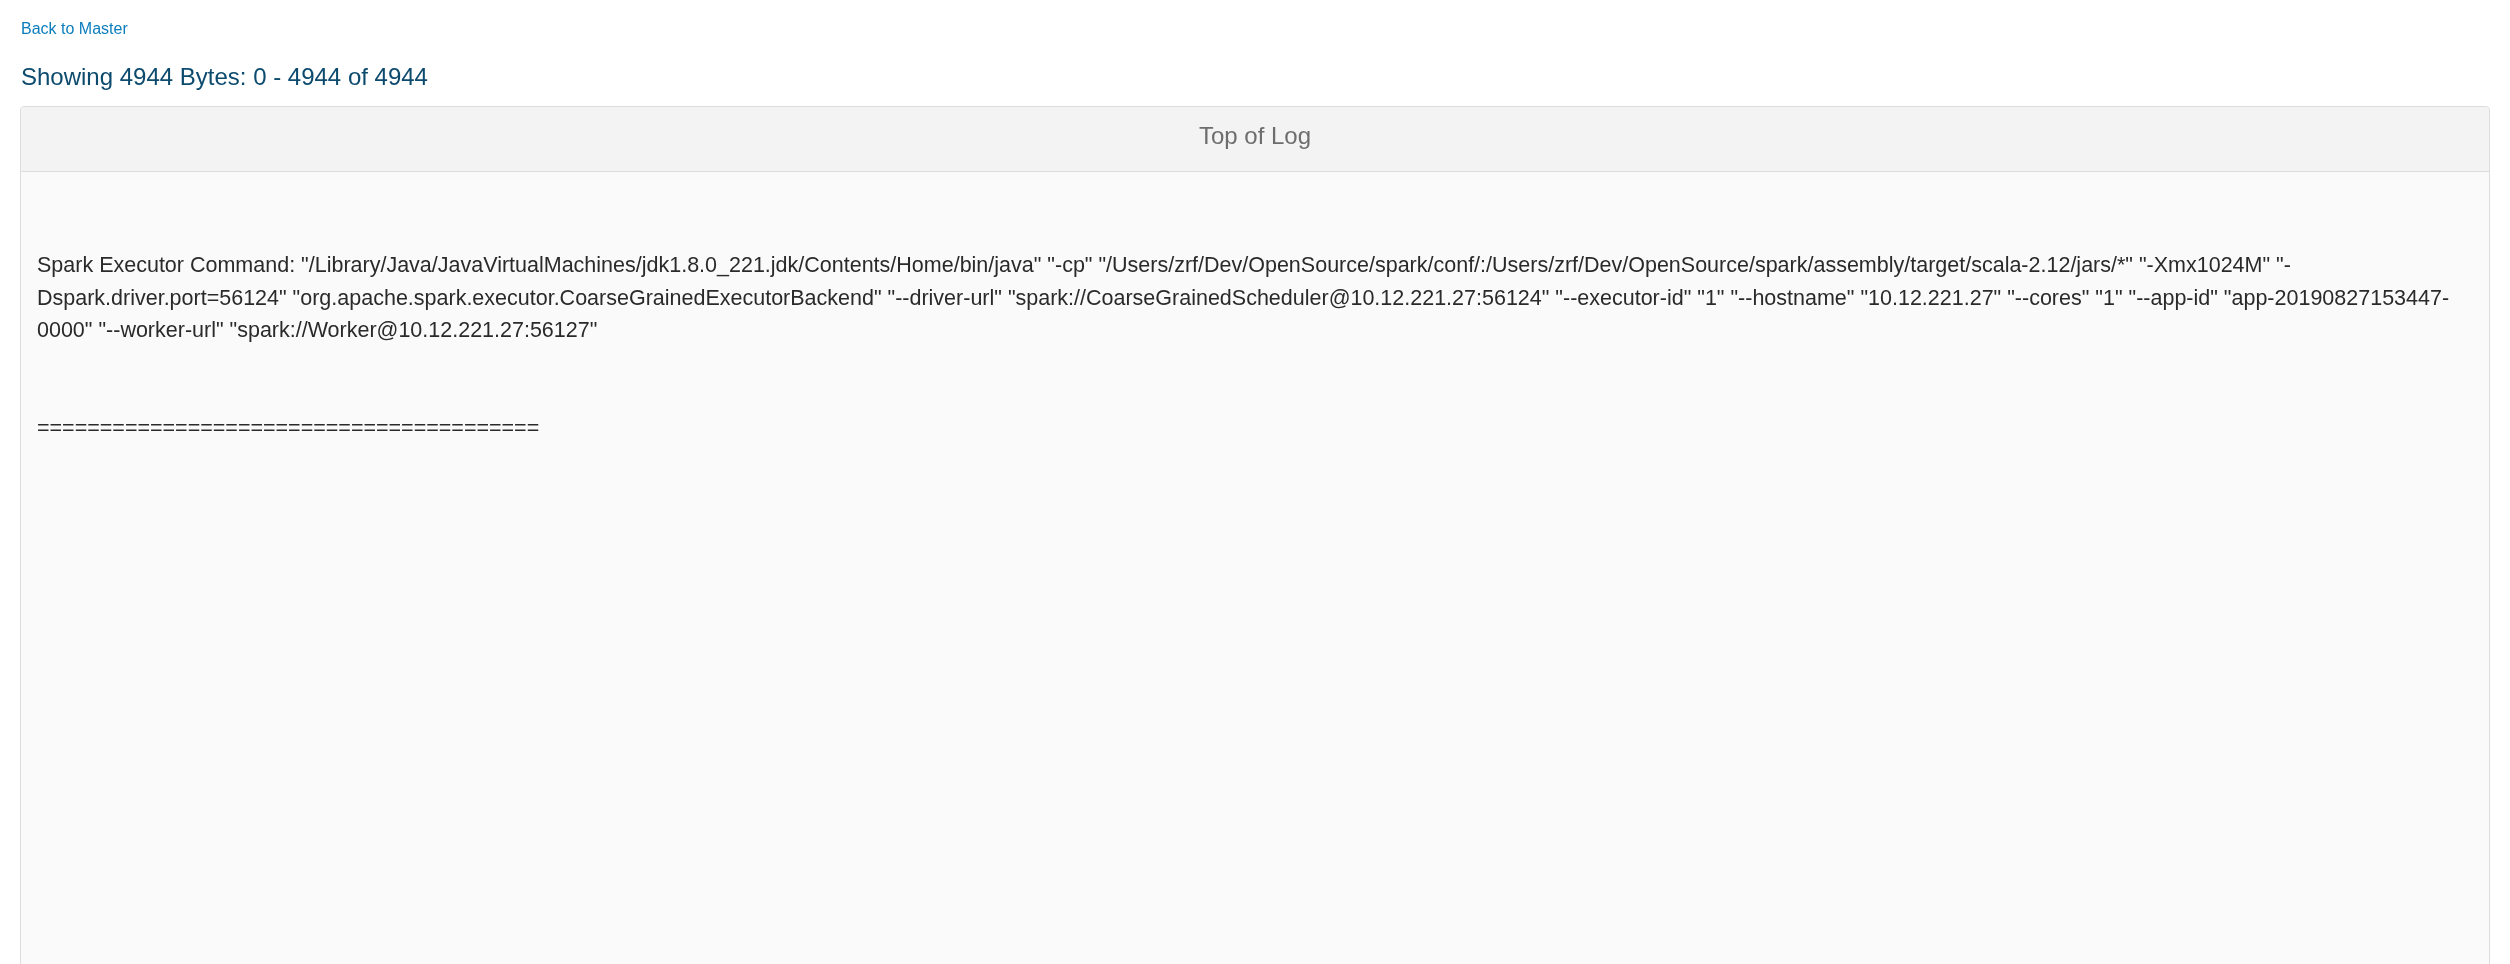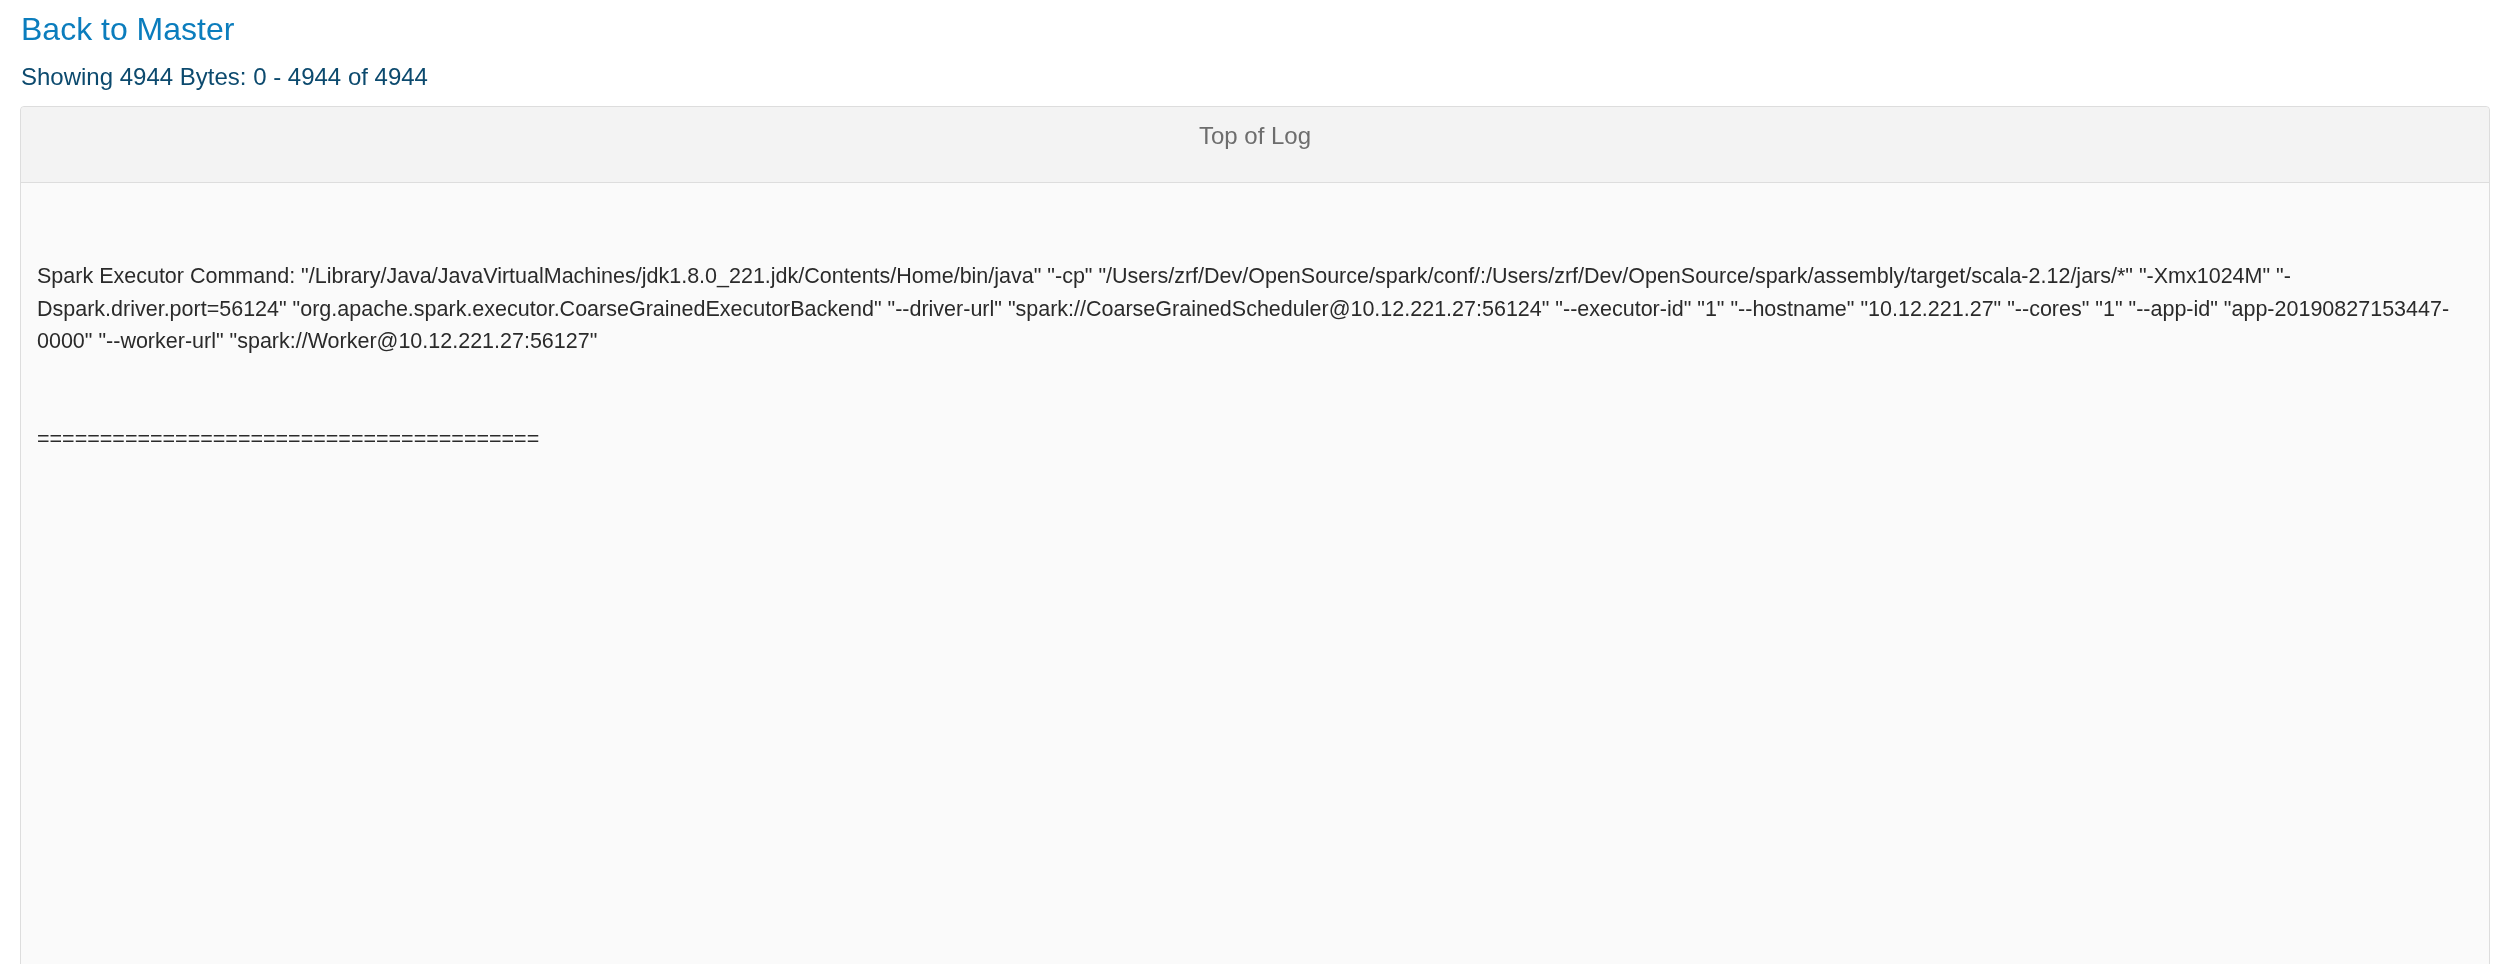--- a/index.html
+++ b/index.html
@@ -16,21 +16,21 @@
     -webkit-font-smoothing: antialiased;
   }
   .page {
     padding: 14px 20px 0 20px;
     box-sizing: border-box;
     width: 2510px;
   }
   .back-link {
     display: inline-block;
     color: #0b7dbd;
-    font-size: 32px;
+    font-size: 16px;
     line-height: 30px;
     text-decoration: none;
     cursor: pointer;
     margin: 0 0 2px 1px;
   }
   .showing-line {
     font-size: 24px;
     line-height: 30px;
     color: #0c4a6e;
     margin: 16px 0 14px 1px;
@@ -43,21 +43,21 @@
     box-sizing: border-box;
   }
   .log-panel-header {
     background: #f3f3f3;
     border-bottom: 1px solid #dddddd;
     border-radius: 4px 4px 0 0;
     text-align: center;
     font-size: 24px;
     line-height: 30px;
     color: #6d6d6d;
-    padding: 14px 0 31px 0;
+    padding: 14px 0 20px 0;
   }
   .log-body {
     background: #fafafa;
     padding: 12px 16px 10px 16px;
     font-size: 21.5px;
     line-height: 32.5px;
     color: #2a2a2a;
     border-radius: 0 0 4px 4px;
     white-space: pre-wrap;
     word-break: break-word;

